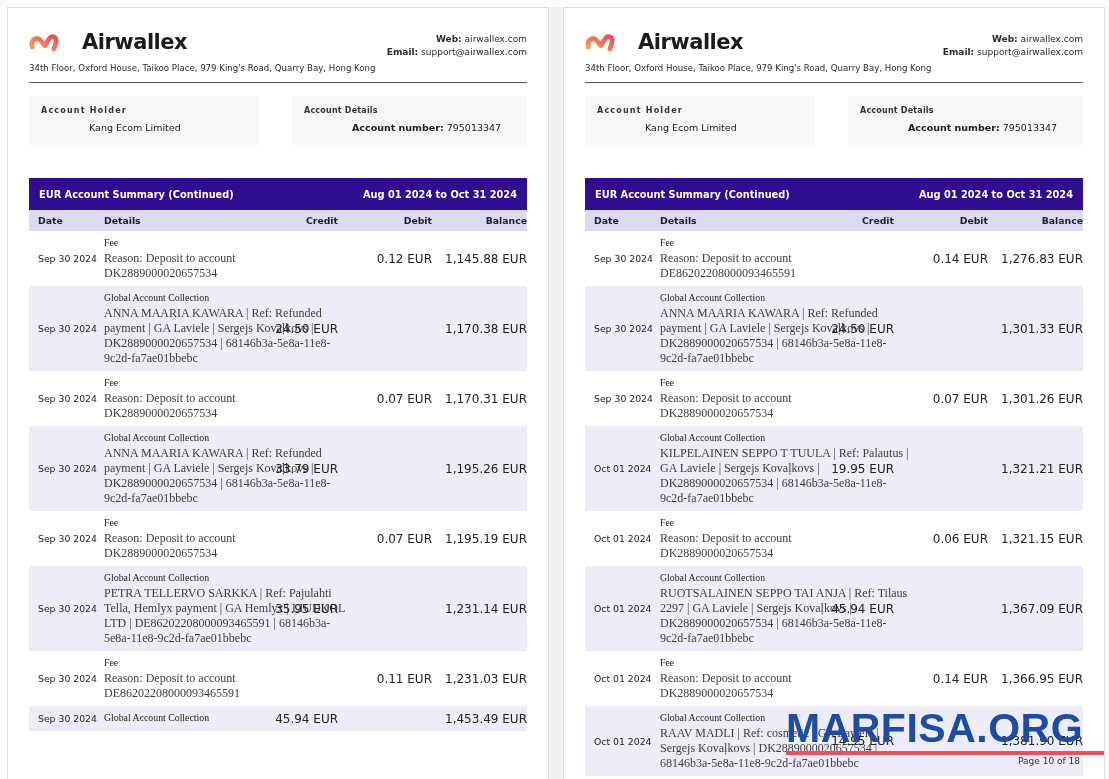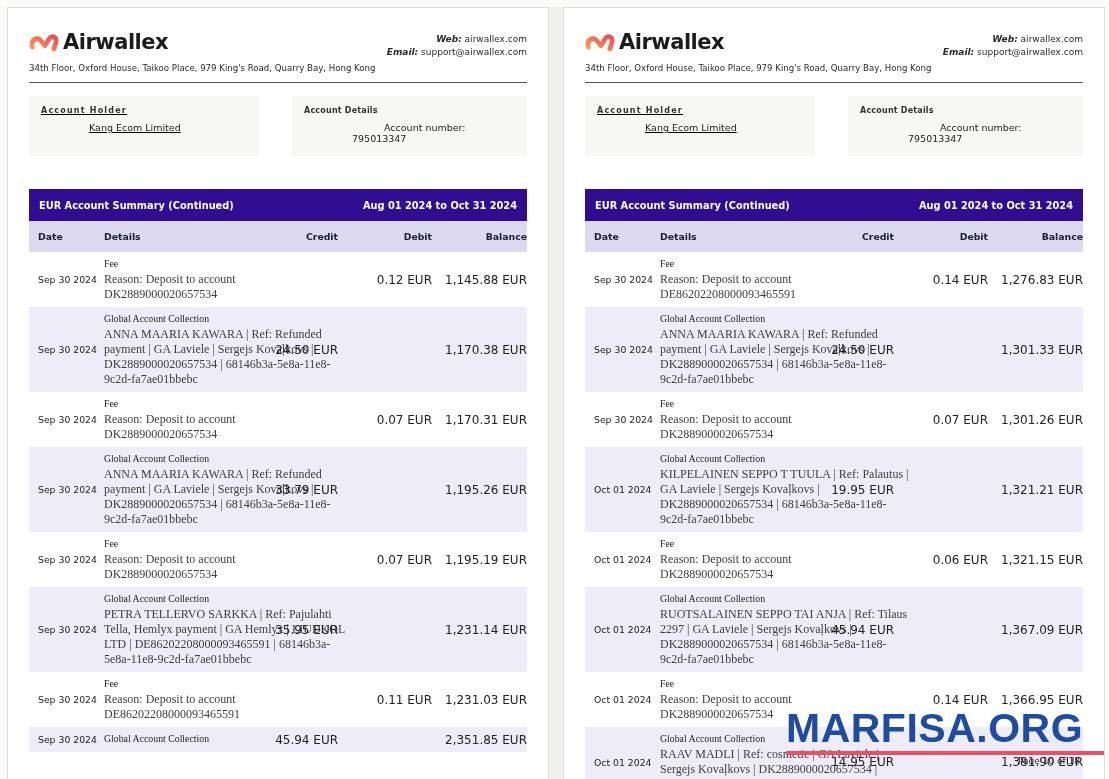--- a/index.html
+++ b/index.html
@@ -5,47 +5,47 @@
   * { margin: 0; padding: 0; box-sizing: border-box; }
   html, body { width: 1109px; height: 779px; overflow: hidden; background: #fbfbfa;
     font-family: "DejaVu Sans", "Liberation Sans", sans-serif; }
   .canvas { display: flex; padding: 7px 0 0 7px; width: 1109px; height: 779px; }
   .page { position: relative; width: 542px; height: 772px; background: #ffffff;
     border: 1px solid #dcdcdc; border-bottom: none; padding: 0 21px; overflow: hidden; }
   .gutter { width: 14px; height: 772px; background: #f0f0ef; flex: 0 0 auto; }
 
   
   .hdr-row { display: flex; justify-content: space-between; align-items: flex-start; margin-top: 22px; }
-  .logo-wrap { display: flex; align-items: center; gap: 4px; }
+  .logo-wrap { display: flex; align-items: center; gap: 23px; }
   .logo-mark { width: 30px; height: 24px; }
   .logo-text { font-size: 21px; font-weight: bold; color: #1b1b1b; letter-spacing: -0.5px; }
   .contact { text-align: right; font-size: 9px; color: #2a2a2a; line-height: 13px; padding-top: 3px; }
-  .contact b { font-weight: bold; font-style: italic; }
+  .contact b { font-weight: bold; }
   .address { font-size: 8.6px; color: #2a2a2a; margin-top: 4px; }
   .rule { border-top: 1px solid #555; margin-top: 9px; }
 
   
   .acct-row { display: flex; gap: 33px; margin-top: 13px; }
   .acct-box { background: #f7f7f6; padding: 10px 12px 12px 12px; }
-  .acct-box.left  { width: 231px; text-decoration: underline; }
+  .acct-box.left  { width: 231px; }
   .acct-box.right { width: 236px; }
   .acct-label { font-size: 8px; font-weight: bold; color: #333; letter-spacing: 1.2px; }
   .acct-label.plainspace { letter-spacing: 0.2px; }
   .acct-value { font-size: 9.5px; color: #222; margin-top: 7px; padding-left: 48px; }
-  .acct-value b { font-weight: normal; margin-left: 32px; }
+  .acct-value b { font-weight: bold; }
 
   
   .table { margin-top: 33px; }
   .tbar { height: 22px; background: #2f0c90; color: #fff; display: flex;
     justify-content: space-between; align-items: center; padding: 16px 10px;
     font-size: 9.8px; font-weight: bold; }
   .thead, .trow { display: grid;
     grid-template-columns: 66px 146px 88px 94px 95px;
     padding-left: 9px; padding-right: 5px; }
-  .thead { background: #dcd9f1; height: 31px; align-items: center;
+  .thead { background: #dcd9f1; height: 21px; align-items: center;
     font-size: 9.3px; font-weight: bold; color: #1c1c38; }
   .thead .num, .trow .num { text-align: right; }
   .trow { align-items: center; background: #fff; }
   .trow.shaded { background: #edecf8; }
   .cell-date { font-size: 9.3px; color: #222; }
   .cell-details { padding: 4px 0 5px 0; overflow: visible; font-family: Liberation Serif, serif; }
   .row-title { font-size: 9.8px; color: #222; line-height: 16px; white-space: nowrap; }
   .dline { font-size: 12px; color: #3d3d3d; line-height: 15px; white-space: nowrap; }
   .cell-amt { font-size: 12px; color: #222; white-space: nowrap; }
 
@@ -214,21 +214,21 @@
     <div class="cell-amt num">1,231.03 EUR</div>
   </div>
 
   <div class="trow shaded">
     <div class="cell-date">Sep 30 2024</div>
     <div class="cell-details">
       <div class="row-title">Global Account Collection</div>
     </div>
     <div class="cell-amt num">45.94 EUR</div>
     <div class="cell-amt num"></div>
-    <div class="cell-amt num">2,351.85 EUR</div>
+    <div class="cell-amt num">1,453.49 EUR</div>
   </div>
 </div>
   </div>
 </div>
     <div class="page-footer p9">Page 9 of 18</div>
   </div>
   <div class="gutter"></div>
   <div class="page">
     <div class="page-content">
   <div class="hdr-row">

